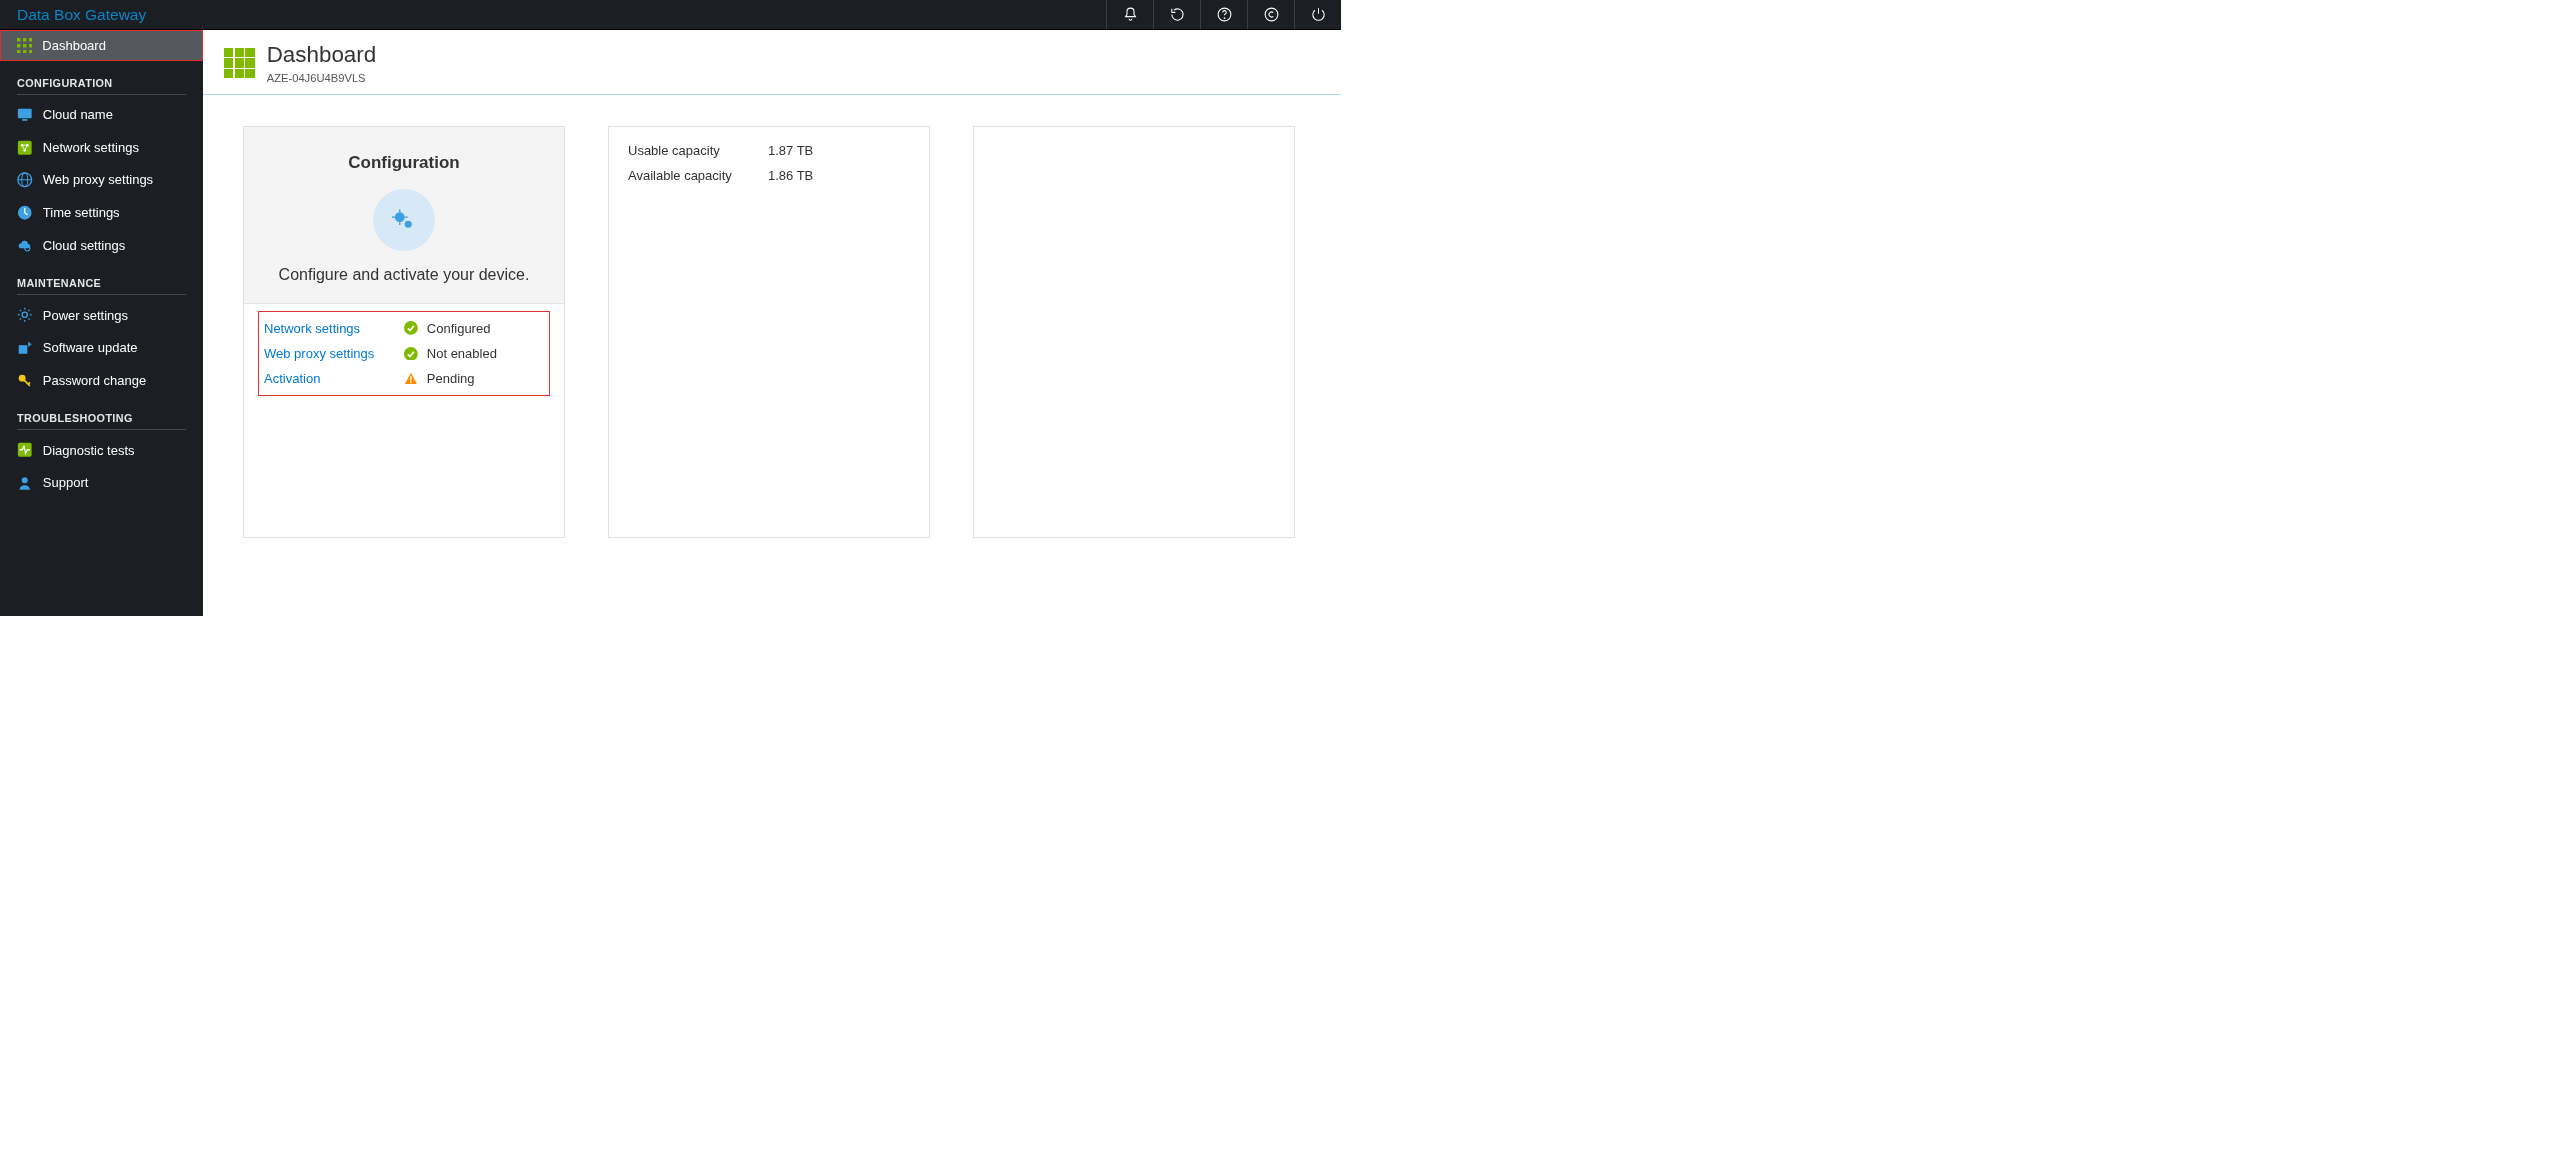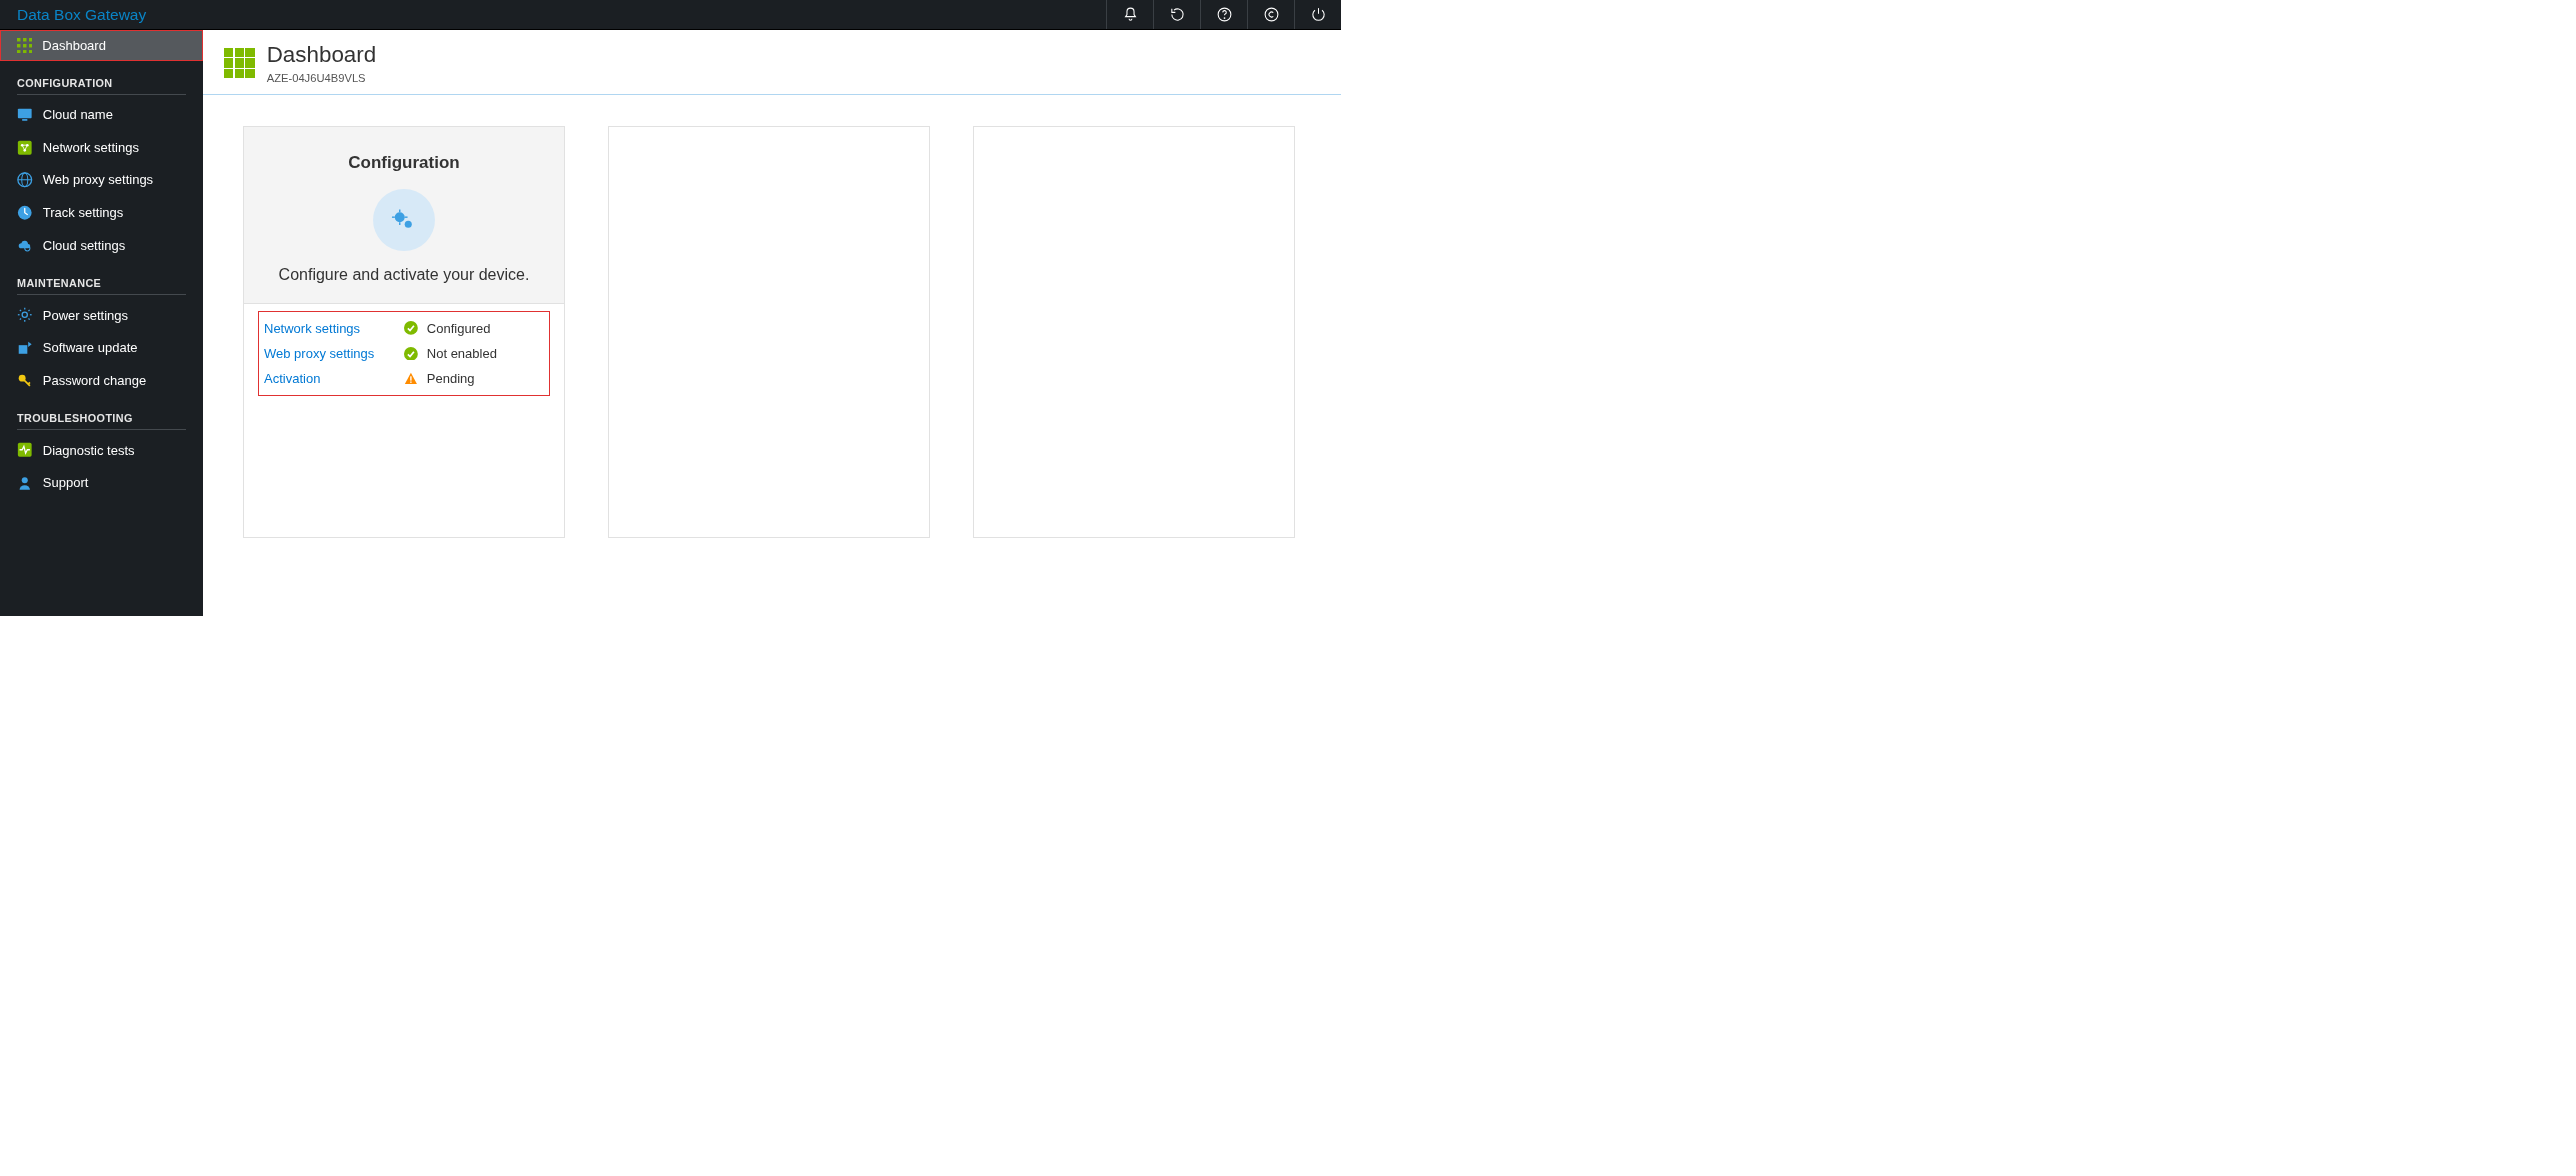--- a/index.html
+++ b/index.html
@@ -245,21 +245,21 @@
           </span>
         <span>Web proxy settings</span>
       </div>
       <div class="nav-item">
         <span class="nav-icon">
             <svg viewBox="0 0 18 18">
               <circle cx="9" cy="9" r="8" fill="#3da0e3"></circle>
               <path d="M9 4 V9 L12 11" stroke="#fff" stroke-width="1.5" fill="none" stroke-linecap="round"></path>
             </svg>
           </span>
-        <span>Track settings</span>
+        <span>Time settings</span>
       </div>
       <div class="nav-item">
         <span class="nav-icon">
             <svg viewBox="0 0 18 18">
               <path d="M5 12a3 3 0 0 1 0-6 4 4 0 0 1 7.8 1A2.5 2.5 0 0 1 13 12H5z" fill="#3da0e3"></path>
               <circle cx="12" cy="12" r="3" fill="none" stroke="#3da0e3" stroke-width="1.2"></circle>
             </svg>
           </span>
         <span>Cloud settings</span>
       </div>
@@ -406,20 +406,36 @@
                       </span>
                     <span>Pending</span>
                   </div>
                 </div>
               </div>
             </div>
           </div>
         </div>
 
         <div class="card">
+          <div class="card-body">
+            <div class="kv-rows">
+              <div class="kv-row">
+                <div class="kv-key">Usable capacity</div>
+                <div class="kv-val">
+                    <span>1.87 TB</span>
+                  </div>
+              </div>
+              <div class="kv-row">
+                <div class="kv-key">Available capacity</div>
+                <div class="kv-val">
+                    <span>1.86 TB</span>
+                  </div>
+              </div>
+            </div>
+          </div>
         </div>
 
         <div class="card">
         </div>
 
       </div>
     </div>
   </div>
 </div>
 

